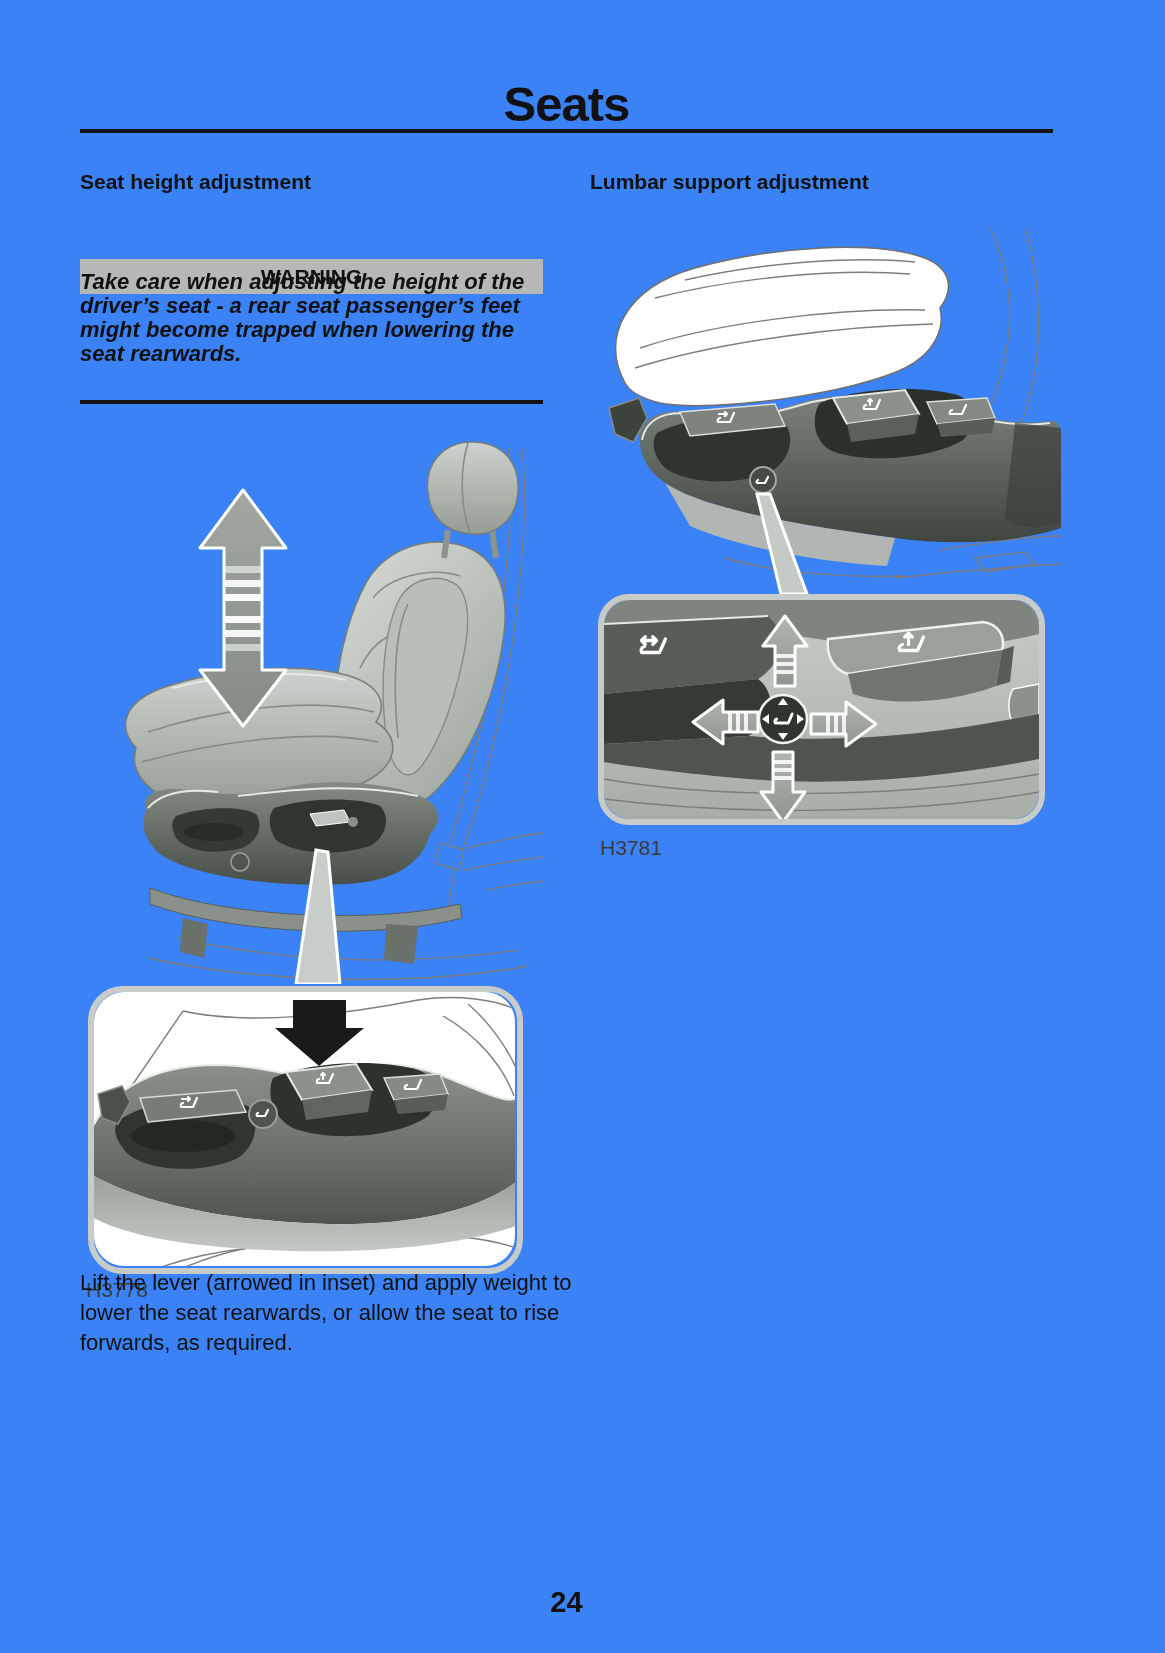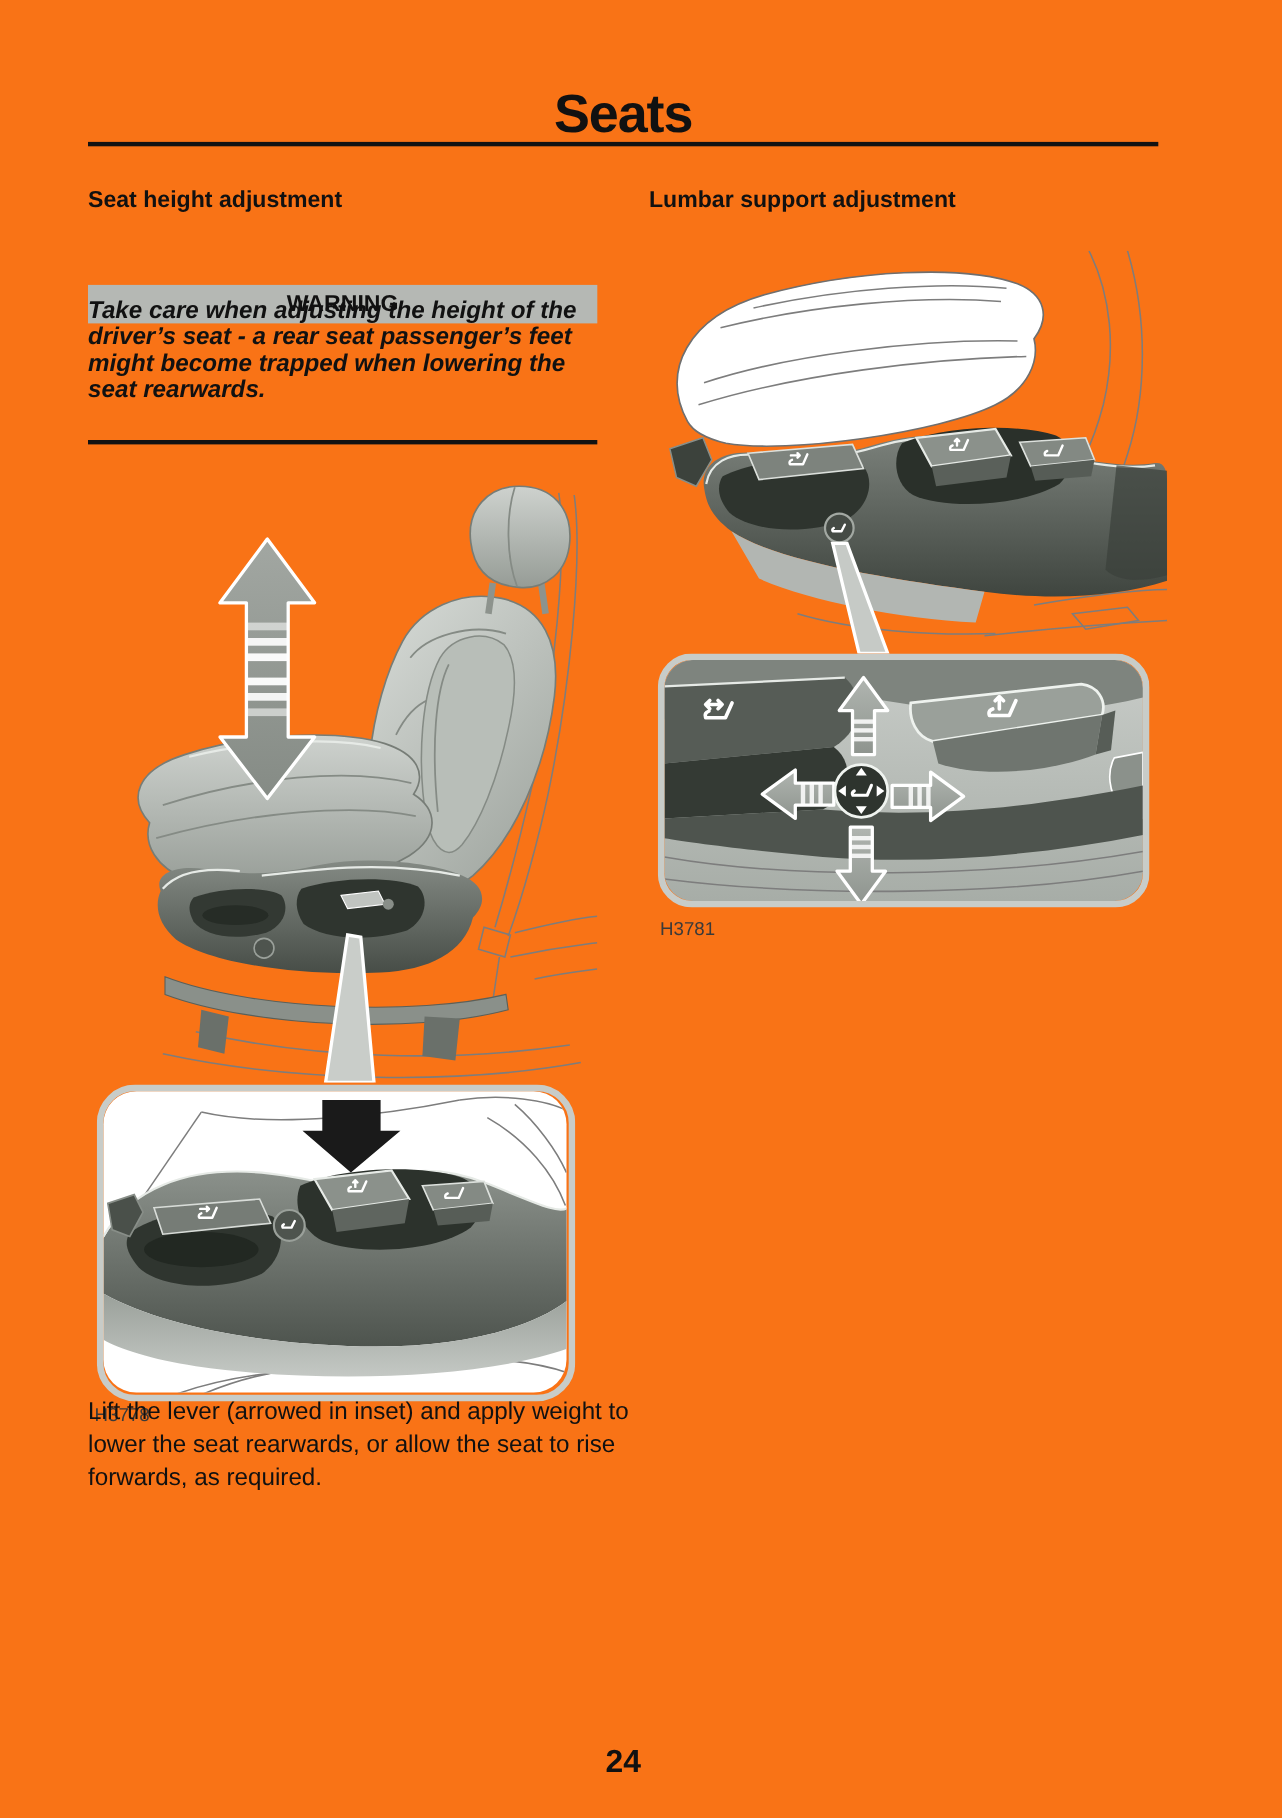--- a/index.html
+++ b/index.html
@@ -1,39 +1,39 @@
 <!DOCTYPE html>
 <html><head>
 <meta charset="utf-8">
 <style>
   html,body { margin:0; padding:0; background:#e9e9e9; }
   .page {
     position:relative; width:1165px; height:1653px; margin:0 auto;
-    background:#f97316; font-family:"Liberation Sans", sans-serif; color:#111;
+    background:#3b82f6; font-family:"Liberation Sans", sans-serif; color:#111;
     overflow:hidden;
   }
   .abs { position:absolute; }
   .page-title {
     left:80px; top:80px; width:973px; text-align:center;
     font-size:49px; font-weight:bold; letter-spacing:-1px; line-height:1;
   }
   .title-rule { left:80px; top:129px; width:973px; height:4px; background:#121212; }
   .col-heading { font-size:21px; font-weight:bold; line-height:1.1; }
   .heading-left  { left:80px;  top:170px; width:463px; }
   .heading-right { left:590px; top:170px; width:463px; }
   .warning-box {
     left:80px; top:228px; width:463px; height:35px; background:#b5b8b4;
     text-align:center; font-size:21px; font-weight:bold; line-height:35px;margin-top:31px;
   }
   .warning-text {
     left:80px; top:270px; width:472px;
     font-size:22px; font-weight:bold; font-style:italic; line-height:24px;
   }
   .warning-rule { left:80px; top:400px; width:463px; height:4px; background:#121212; }
-  .fig-label { font-size:17px; color:#3a3a3a; line-height:1.1; }
+  .fig-label { font-size:21px; color:#3a3a3a; line-height:1.1; }
   .label-left  { left:86px;  top:1230px;margin-top:48px; }
   .label-right { left:600px; top:836px; }
   .body-text { font-size:22px; line-height:30px; }
   .body-left  { left:80px;  top:1268px; width:492px; }
   .body-right { left:590px; top:887px;  width:480px; line-height:29.5px; }
   .page-num { left:80px; top:1586px; width:973px; text-align:center; font-size:29px; font-weight:bold; }
   .fig { line-height:0; }
   .fig-left-main  { left:88px;  top:418px; }
   .fig-left-inset { left:88px;  top:986px; }
   .fig-right-main { left:595px; top:228px; }

